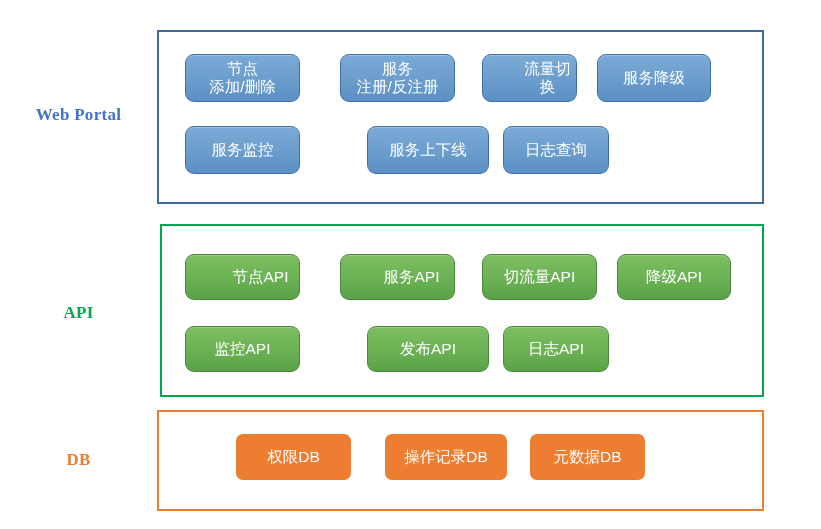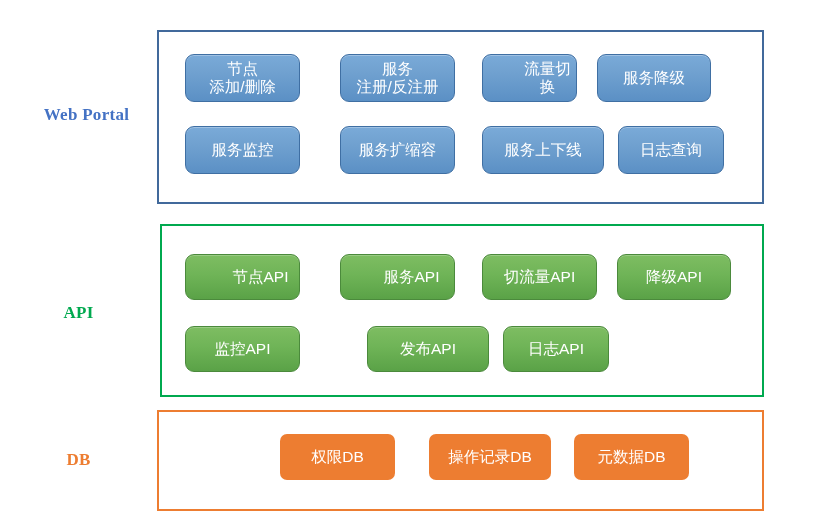--- a/index.html
+++ b/index.html
@@ -18,21 +18,21 @@
   
   .tier-label {
     position: absolute;
     font-family: "Liberation Serif", serif;
     font-weight: bold;
     font-size: 17px;
     text-align: center;
     white-space: nowrap;
     letter-spacing: 0.3px;
   }
-  .tier-label.web  { left: 8px;  top: 105px; width: 157px; color: #4472c4; text-align: center; }
+  .tier-label.web  { left: 0;  top: 105px; width: 157px; color: #4472c4; text-align: center; }
   .tier-label.api  { left: 0;  top: 303px; width: 157px; color: #00a94f; }
   .tier-label.db   { left: 0;  top: 450px; width: 157px; color: #ed7d31; }
 
   
   .tier-box {
     position: absolute;
     background: #ffffff;
     box-sizing: border-box;
   }
   .tier-box.web {
@@ -110,21 +110,20 @@
 注册/反注册</div>
   <div style="width:27px;"></div>
   <div class="pill blue h48" style="width:95px;padding-left:36px;">流量切换</div>
   <div style="width:20px;"></div>
   <div class="pill blue h48" style="width:114px;">服务降级</div>
 </div>
 
 <div class="pill-row row-web-2">
   <div class="pill blue h48" style="width:115px;">服务监控</div>
   <div style="width:40px;"></div>
-  <div class="pill blue h48" style="width:115px;">服务扩缩容</div>
   <div style="width:27px;"></div>
   <div class="pill blue h48" style="width:122px;">服务上下线</div>
   <div style="width:14px;"></div>
   <div class="pill blue h48" style="width:106px;">日志查询</div>
 </div>
 
 <div class="tier-label api">API</div>
 
 <div class="tier-box api"></div>
 
@@ -145,18 +144,18 @@
   <div class="pill green h46" style="width:122px;">发布API</div>
   <div style="width:14px;"></div>
   <div class="pill green h46" style="width:106px;">日志API</div>
 </div>
 
 <div class="tier-label db">DB</div>
 
 <div class="tier-box db"></div>
 
 <div class="pill-row row-db-1">
-  <div class="pill orange h46" style="width:115px;margin-left:44px;">权限DB</div>
+  <div class="pill orange h46" style="width:115px;">权限DB</div>
   <div style="width:34px;"></div>
   <div class="pill orange h46" style="width:122px;">操作记录DB</div>
   <div style="width:23px;"></div>
   <div class="pill orange h46" style="width:115px;">元数据DB</div>
 </div>
 
 </body></html>

